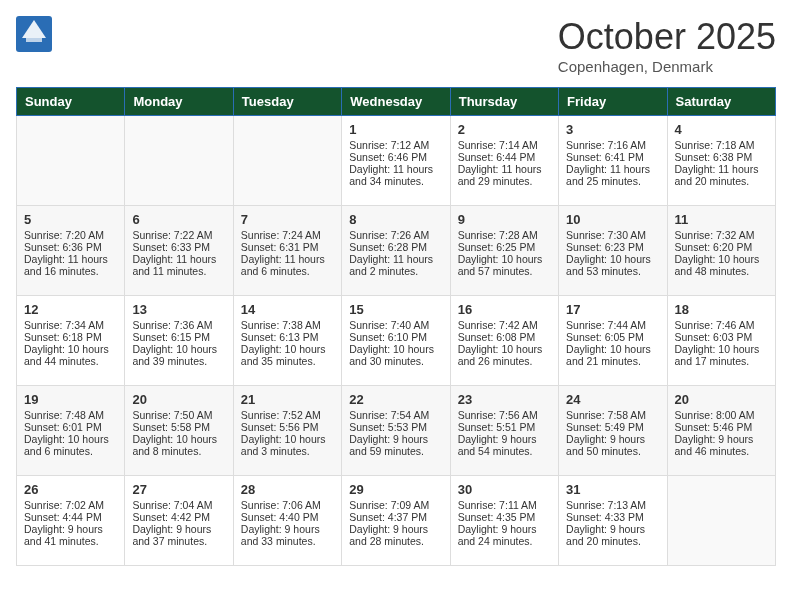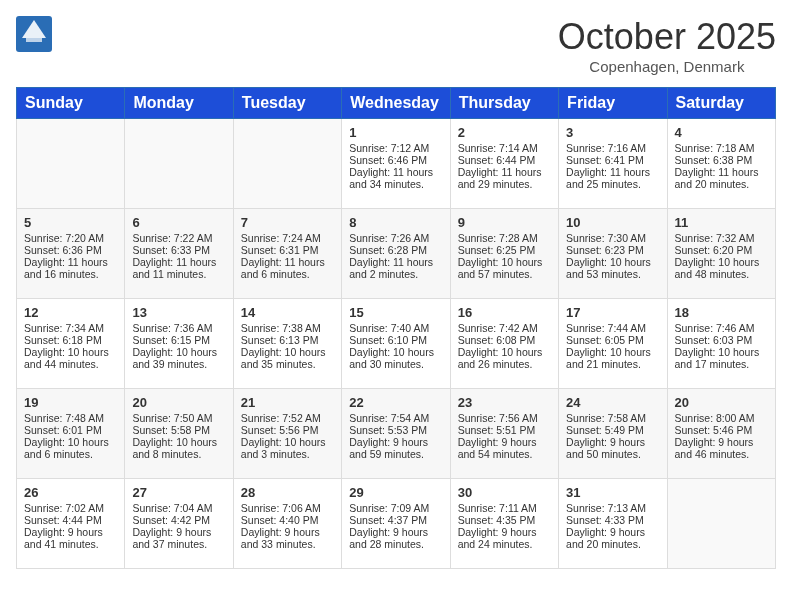--- a/index.html
+++ b/index.html
@@ -34,40 +34,40 @@
       font-size: 18px;
       font-weight: bold;
       color: #2a6db5;
     }
     .logo-icon {
       width: 36px;
       height: 36px;
       margin-right: 4px;
     }
     .title-block {
-      text-align: center;
+      text-align: left;
     }
     .month-title {
       font-size: 36px;
       font-weight: normal;
       color: #333;
     }
     .location {
       font-size: 15px;
       color: #555;
     }
     .calendar {
       width: 100%;
       border-collapse: collapse;
       border: 1px solid #ccc;
     }
     .calendar th {
-      background-color: #1d4ed8;
+      background-color: #14532d;
       color: #fff;
-      font-size: 16px;
+      font-size: 13px;
       font-weight: bold;
       padding: 6px 8px;
       text-align: left;
       border: 1px solid #2a6db5;
     }
     .calendar td {
       vertical-align: top;
       padding: 6px 7px;
       font-size: 10.5px;
       color: #333;

